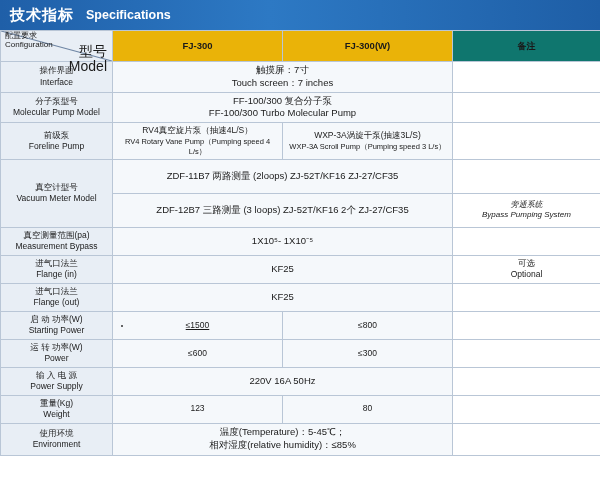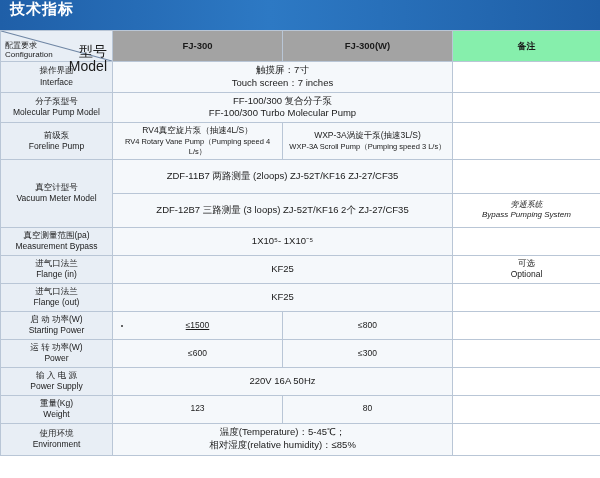--- a/index.html
+++ b/index.html
@@ -15,20 +15,21 @@
     overflow: hidden;
     background: #ffffff;
   }
 
   
   .header {
     position: relative;
     height: 30px;
     background: linear-gradient(to right, #1f5fa8 0%, #2d79c4 45%, #1e5ea6 100%);
     display: flex;
+    align-items: center;
     padding-left: 10px;
     box-sizing: border-box;
   }
   .header .cn {
     color: #ffffff;
     font-size: 15px;
     font-weight: bold;
     letter-spacing: 1px;
   }
   .header .en {
@@ -87,33 +88,33 @@
     position: absolute;
     top: 1px;
     right: 5px;
     text-align: right;
     font-size: 14px;
     line-height: 1.1;
     margin-top: 12px;
   }
   .corner .bl {
     position: absolute;
-    bottom: 1px;
+    bottom: 11px;
     left: 4px;
     text-align: left;
     font-size: 8px;
     line-height: 1.1;
   }
   .hdr-model {
-    background: #a3a3a3;
+    background: #eab308;
     font-size: 9.5px;
     font-weight: bold;
   }
   .hdr-note {
-    background: #86efac;
+    background: #0f766e;
     font-size: 9px;
     font-weight: bold;
   }
   .cn-line { display: block; }
   .en-line { display: block; }
   .big { font-size: 9.5px; }
   .tiny { font-size: 7.5px; }
   .bypass {
     font-size: 8px;
     line-height: 1.4;
@@ -134,20 +135,21 @@
     border-radius: 50%;
   }
 </style>
 </head>
 <body>
 
 <div id="page">
 
   <div class="header">
     <span class="cn">技术指标</span>
+    <span class="en">Specifications</span>
   </div>
 
   <table class="spec">
     <colgroup>
       <col class="col-label">
         <col class="col-a">
         <col class="col-b">
         <col class="col-note">
     </colgroup>
     <tbody>

